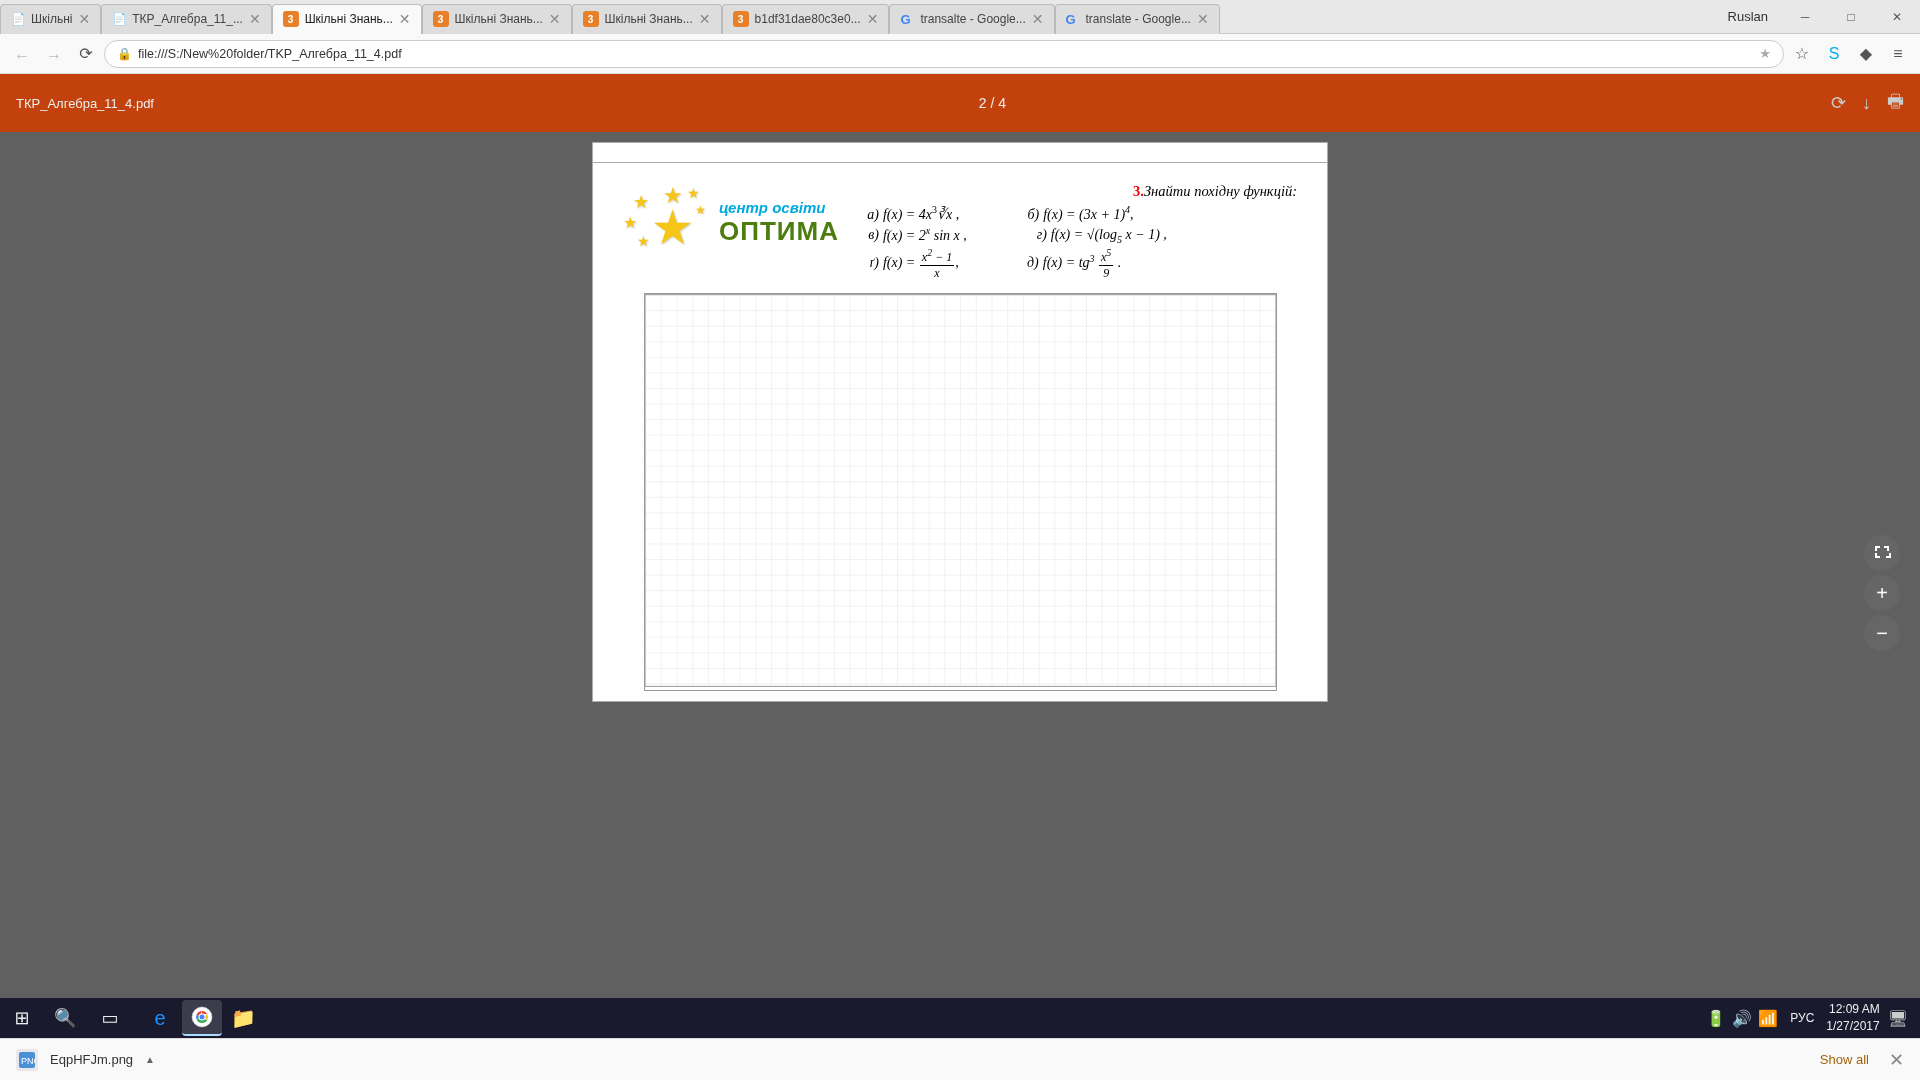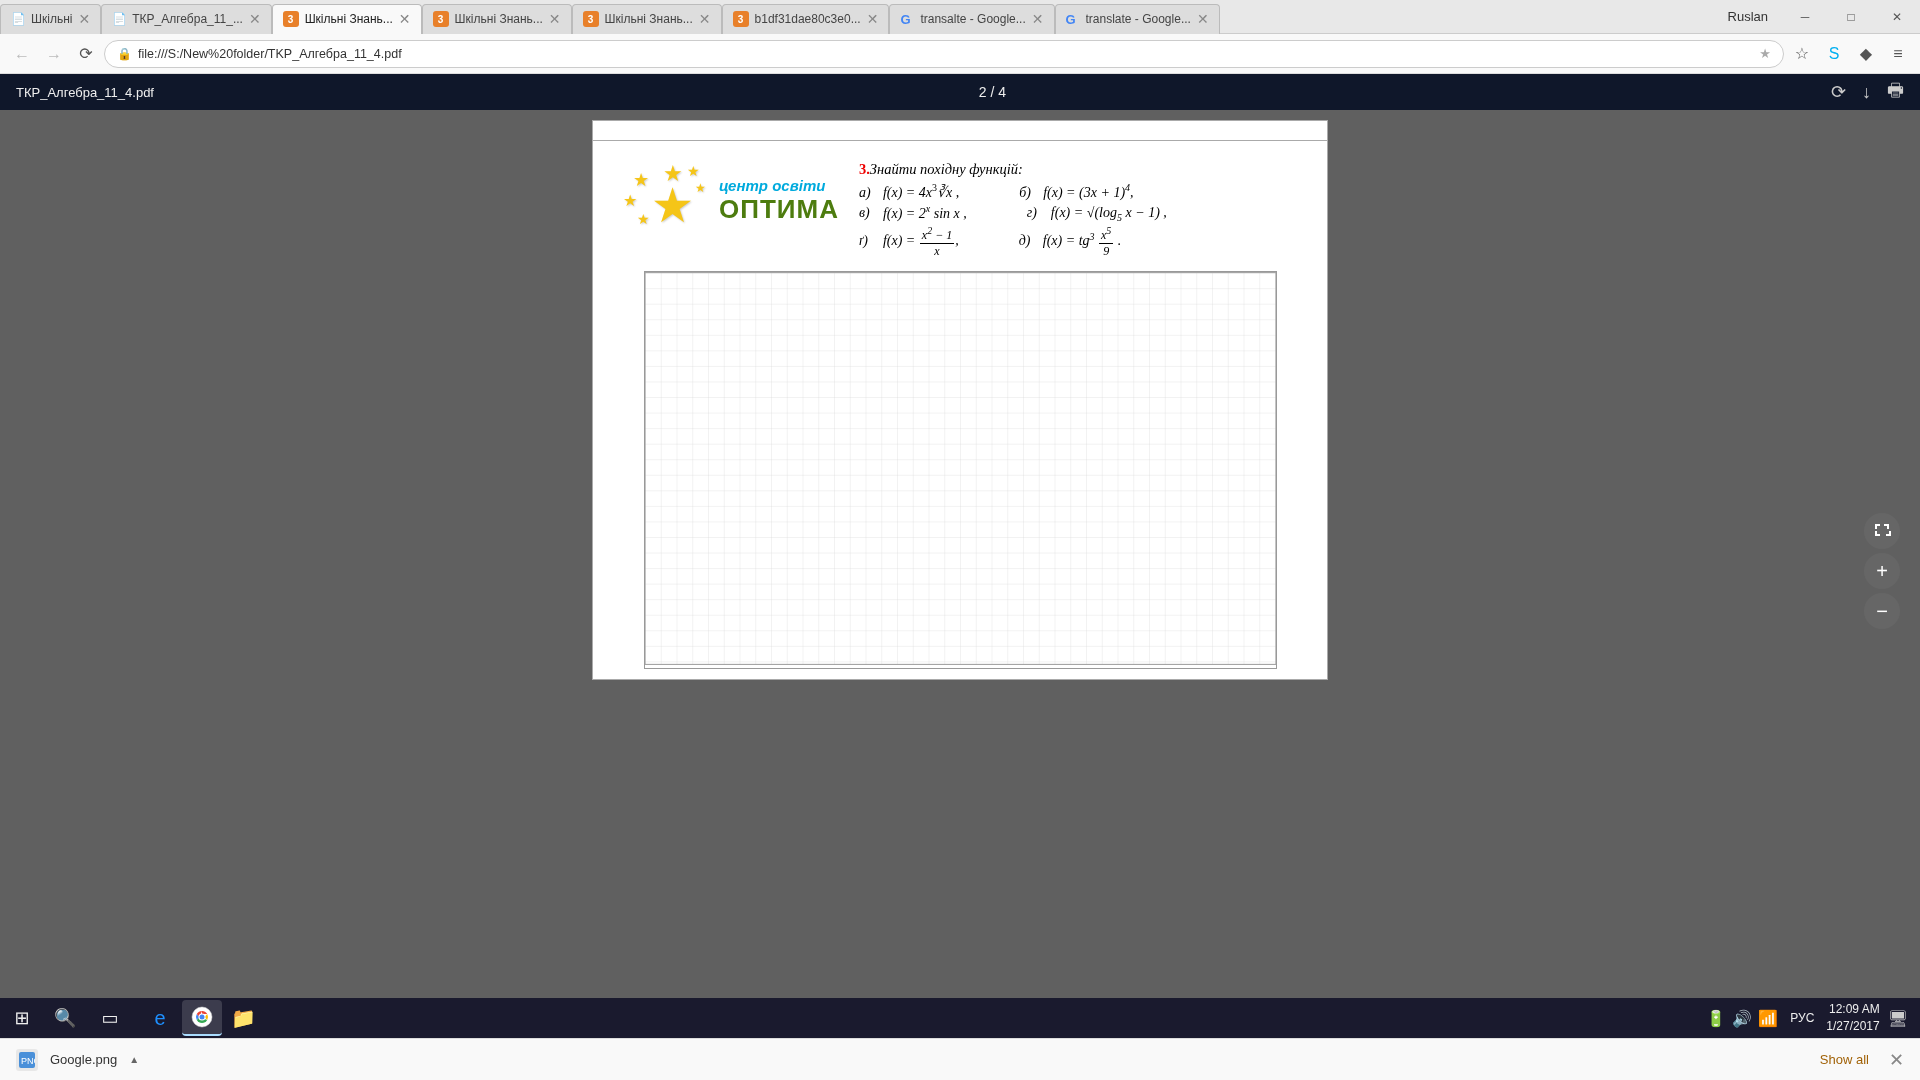--- a/index.html
+++ b/index.html
@@ -110,22 +110,22 @@
       width: 28px; height: 28px;
       display: flex; align-items: center; justify-content: center;
       border-radius: 50%;
       cursor: pointer;
       color: #555;
       font-size: 16px;
     }
 
     
     .pdf-toolbar {
-      background: #0f172a;
-      height: 36px;
+      background: #c2410c;
+      height: 58px;
       display: flex;
       align-items: center;
       justify-content: space-between;
       padding: 0 16px;
       color: #eee;
     }
     .pdf-title { font-size: 13px; color: #eee; }
     .pdf-page-info { font-size: 14px; color: #eee; }
     .pdf-toolbar-right { display: flex; gap: 16px; align-items: center; }
     .pdf-toolbar-icon {
@@ -209,20 +209,21 @@
     .logo-text-bottom {
       font-size: 26px;
       font-weight: 900;
       color: #4d7c0f;
       font-family: Arial, sans-serif;
       letter-spacing: 1px;
     }
 
     .problem-section {
       flex: 1;
+      text-align: right;
     }
     .problem-number {
       color: #e00;
       font-weight: 700;
       font-size: 14.5px;
       font-family: 'Times New Roman', serif;
     }
     .problem-text {
       font-family: 'Times New Roman', serif;
       font-size: 14.5px;
@@ -604,21 +605,21 @@
 
 </div>
 
 <div class="download-bar">
   <div class="dl-file-icon">
     <svg width="16" height="16" viewBox="0 0 16 16" fill="none" xmlns="http://www.w3.org/2000/svg">
       <rect width="16" height="16" rx="2" fill="#4a90d9"></rect>
       <text x="2" y="12" font-size="9" fill="white" font-family="Arial">PNG</text>
     </svg>
   </div>
-  <span class="dl-filename">Google.png</span>
+  <span class="dl-filename">EqpHFJm.png</span>
   <span class="dl-chevron">▲</span>
   <div class="dl-spacer"></div>
   <span class="show-all-btn">Show all</span>
   <span class="dl-close">✕</span>
 </div>
 
 <div class="taskbar">
   <div class="taskbar-btn">⊞</div>
   <div class="taskbar-btn">🔍</div>
   <div class="taskbar-btn">▭</div>

